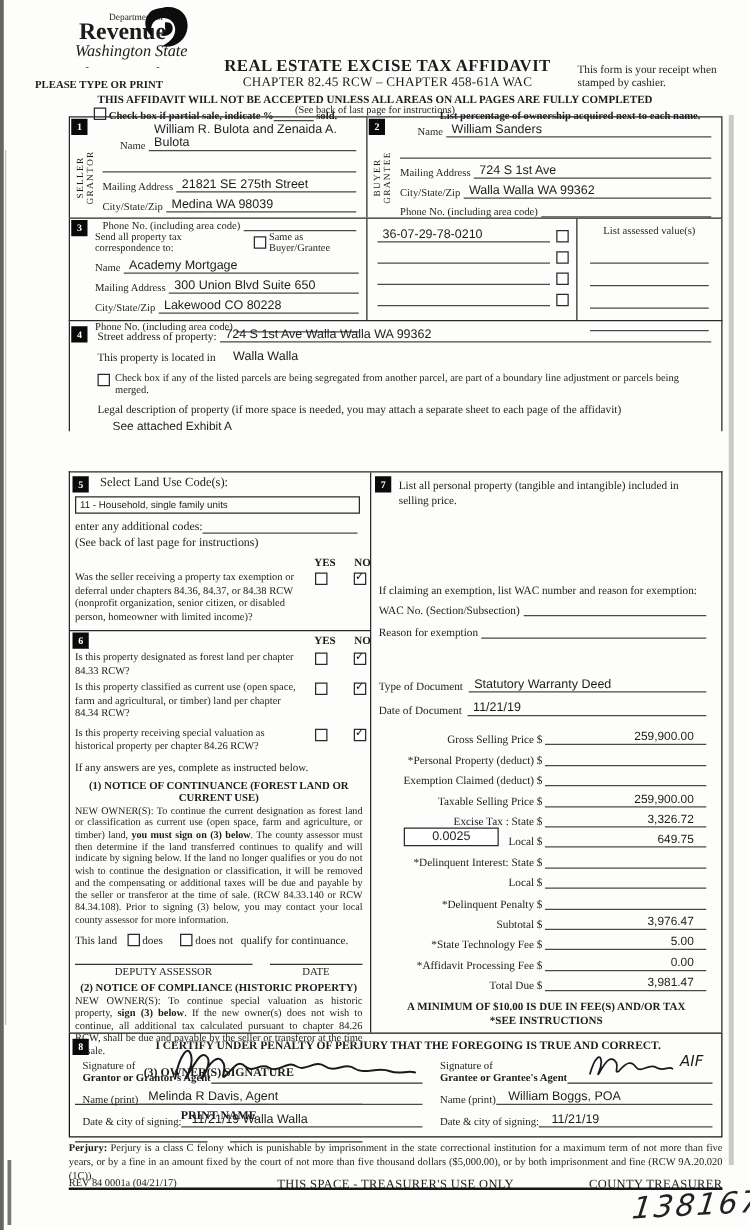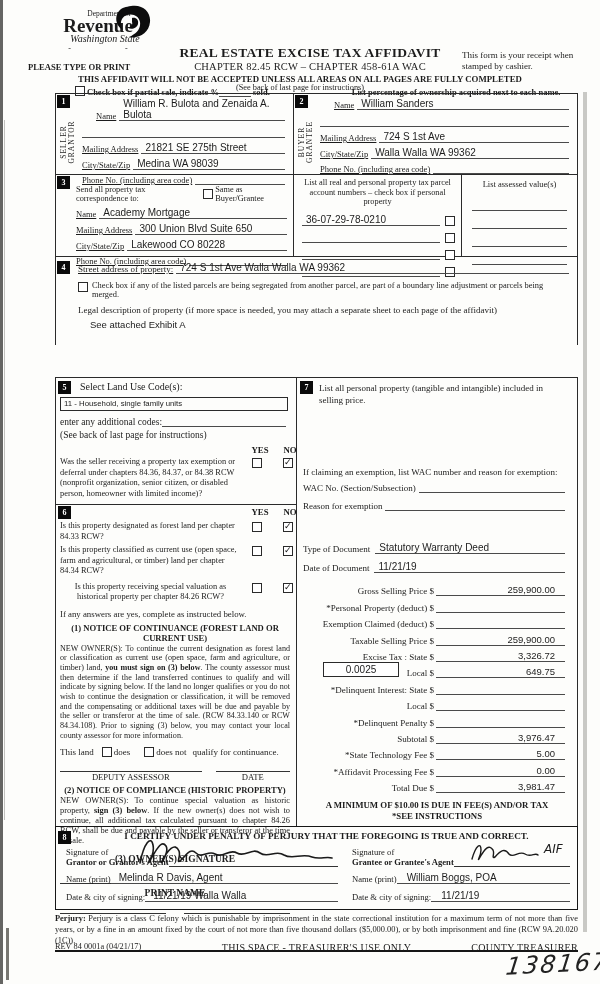--- a/index.html
+++ b/index.html
@@ -18,29 +18,29 @@
   
   .num{width:13px;height:13px;background:#0a0a0a;color:#fff;display:flex;align-items:center;
        justify-content:center;font:bold 8px "Liberation Serif",serif;}
   
   .cb{width:8px;height:8px;border:1px solid #2a2a2a;display:inline-block;background:#fff;
       position:relative;flex:none;}
   .cb.checked::after{content:"✓";position:absolute;left:0px;top:-2px;font-size:9px;color:#111;
       font-family:"DejaVu Sans",sans-serif;}
   
   .fld{display:flex;align-items:flex-end;}
-  .lbl{font-size:8.5px;white-space:nowrap;padding-right:3px;text-decoration:underline;}
+  .lbl{font-size:8.5px;white-space:nowrap;padding-right:3px;}
   .val{flex:1;border-bottom:1px solid #4a4a4a;font-family:"Liberation Sans",sans-serif;
        font-size:10px;padding:0 0 0 4px;line-height:11px;min-height:11px;}
   .line{flex:1;border-bottom:1px solid #4a4a4a;min-height:10px;}
 
   
   .logo-dept{font-size:7.5px;}
   .logo-rev{font-size:19px;font-weight:bold;letter-spacing:0px;line-height:15px;}
-  .logo-state{font-size:10px;font-style:italic;}
+  .logo-state{font-size:13px;font-style:italic;}
   .title{font-size:13.5px;font-weight:bold;letter-spacing:.3px;}
   .subtitle{font-size:10.5px;letter-spacing:.2px;}
   .receipt{font-size:9px;line-height:11px;}
   .warn{font-size:8.8px;font-weight:bold;}
   .small9{font-size:9px;}
 
   
   .box{border:1px solid #2a2a2a;box-sizing:border-box;}
   .half{position:relative;box-sizing:border-box;}
   .side-label{position:absolute;left:-23px;top:40px;width:70px;text-align:center;
@@ -199,21 +199,20 @@
           <span class="lbl">City/State/Zip</span>
           <span class="val">Lakewood CO 80228</span>
         </div>
         <div class="fld">
           <span class="lbl">Phone No. (including area code)</span>
           <span class="line"></span>
         </div>
       </div>
     </div>
     <div class="half" style="width:168px;border-right:1px solid #2a2a2a;">
-      <div class="col-hdr">List all real and personal property tax parcel account numbers – check box if personal property</div>
       <div class="parcel-row" style="margin-top:2px;">
         <span class="val" style="font-size:10px;">36-07-29-78-0210</span>
         <span class="cb"></span>
       </div>
       <div class="parcel-row">
           <span class="line"></span>
           <span class="cb"></span>
         </div>
       <div class="parcel-row">
           <span class="line"></span>
@@ -232,20 +231,24 @@
       <div class="assessed-row"></div>
     </div>
   </div>
 
   <div class="abs" style="left:55px;top:257px;width:523px;height:88px;border-left:1px solid #2a2a2a;border-right:1px solid #2a2a2a;box-sizing:border-box;">
     <div class="num abs" style="left:1px;top:4px;">4</div>
     <div class="s4row" style="margin:5px 8px 0 22px;">
       <span class="lbl" style="font-size:9px;">Street address of property:</span>
       <span class="val">724 S 1st Ave Walla Walla WA 99362</span>
     </div>
+    <div class="s4row" style="margin:6px 8px 0 22px;">
+      <span>This property is located in</span>
+      <span class="sans" style="font-size:10px;margin-left:14px;">Walla Walla</span>
+    </div>
     <div style="display:flex;align-items:flex-start;margin:7px 8px 0 22px;">
       <span class="cb" style="margin-top:1px;"></span>
       <span style="font-size:8.4px;padding-left:4px;">Check box if any of the listed parcels are being segregated from another parcel, are part of a boundary line adjustment or parcels being merged.</span>
     </div>
     <div style="margin:6px 8px 0 22px;font-size:9px;">Legal description of property (if more space is needed, you may attach a separate sheet to each page of the affidavit)</div>
     <div class="sans" style="margin:4px 8px 0 34px;font-size:9.5px;">See attached Exhibit A</div>
   </div>
 
   <div class="abs" style="left:55px;top:377px;width:523px;height:449px;border:1px solid #2a2a2a;border-bottom:none;box-sizing:border-box;display:flex;">
 
@@ -280,21 +283,21 @@
       <div class="qrow" style="margin-top:1px;">
         <div class="qtxt">Is this property designated as forest land per chapter 84.33 RCW?</div>
         <span class="cb yes"></span>
         <span class="cb no checked"></span>
       </div>
       <div class="qrow" style="margin-top:3px;">
         <div class="qtxt">Is this property classified as current use (open space, farm and agricultural, or timber) land per chapter 84.34 RCW?</div>
         <span class="cb yes"></span>
         <span class="cb no checked"></span>
       </div>
-      <div class="qrow" style="margin-top:5px;text-align:center;">
+      <div class="qrow" style="margin-top:5px;">
         <div class="qtxt">Is this property receiving special valuation as historical property per chapter 84.26 RCW?</div>
         <span class="cb yes"></span>
         <span class="cb no checked"></span>
       </div>
       <div style="font-size:8.8px;margin-top:6px;">If any answers are yes, complete as instructed below.</div>
       <div class="ntitle" style="margin-top:4px;">(1) NOTICE OF CONTINUANCE  (FOREST LAND OR CURRENT USE)</div>
       <div class="para" style="margin-top:1px;">
         <span>NEW OWNER(S): To continue the current designation as forest land or classification as current use (open space, farm and agriculture, or timber) land, </span><span class="b">you must sign on (3) below</span><span>. The county assessor must then determine if the land transferred continues to qualify and will indicate by signing below. If the land no longer qualifies or you do not wish to continue the designation or classification, it will be removed and the compensating or additional taxes will be due and payable by the seller or transferor at the time of sale. (RCW 84.33.140 or RCW 84.34.108). Prior to signing (3) below, you may contact your local county assessor for more information.</span>
       </div>
       <div style="display:flex;align-items:center;font-size:9px;margin-top:6px;">

